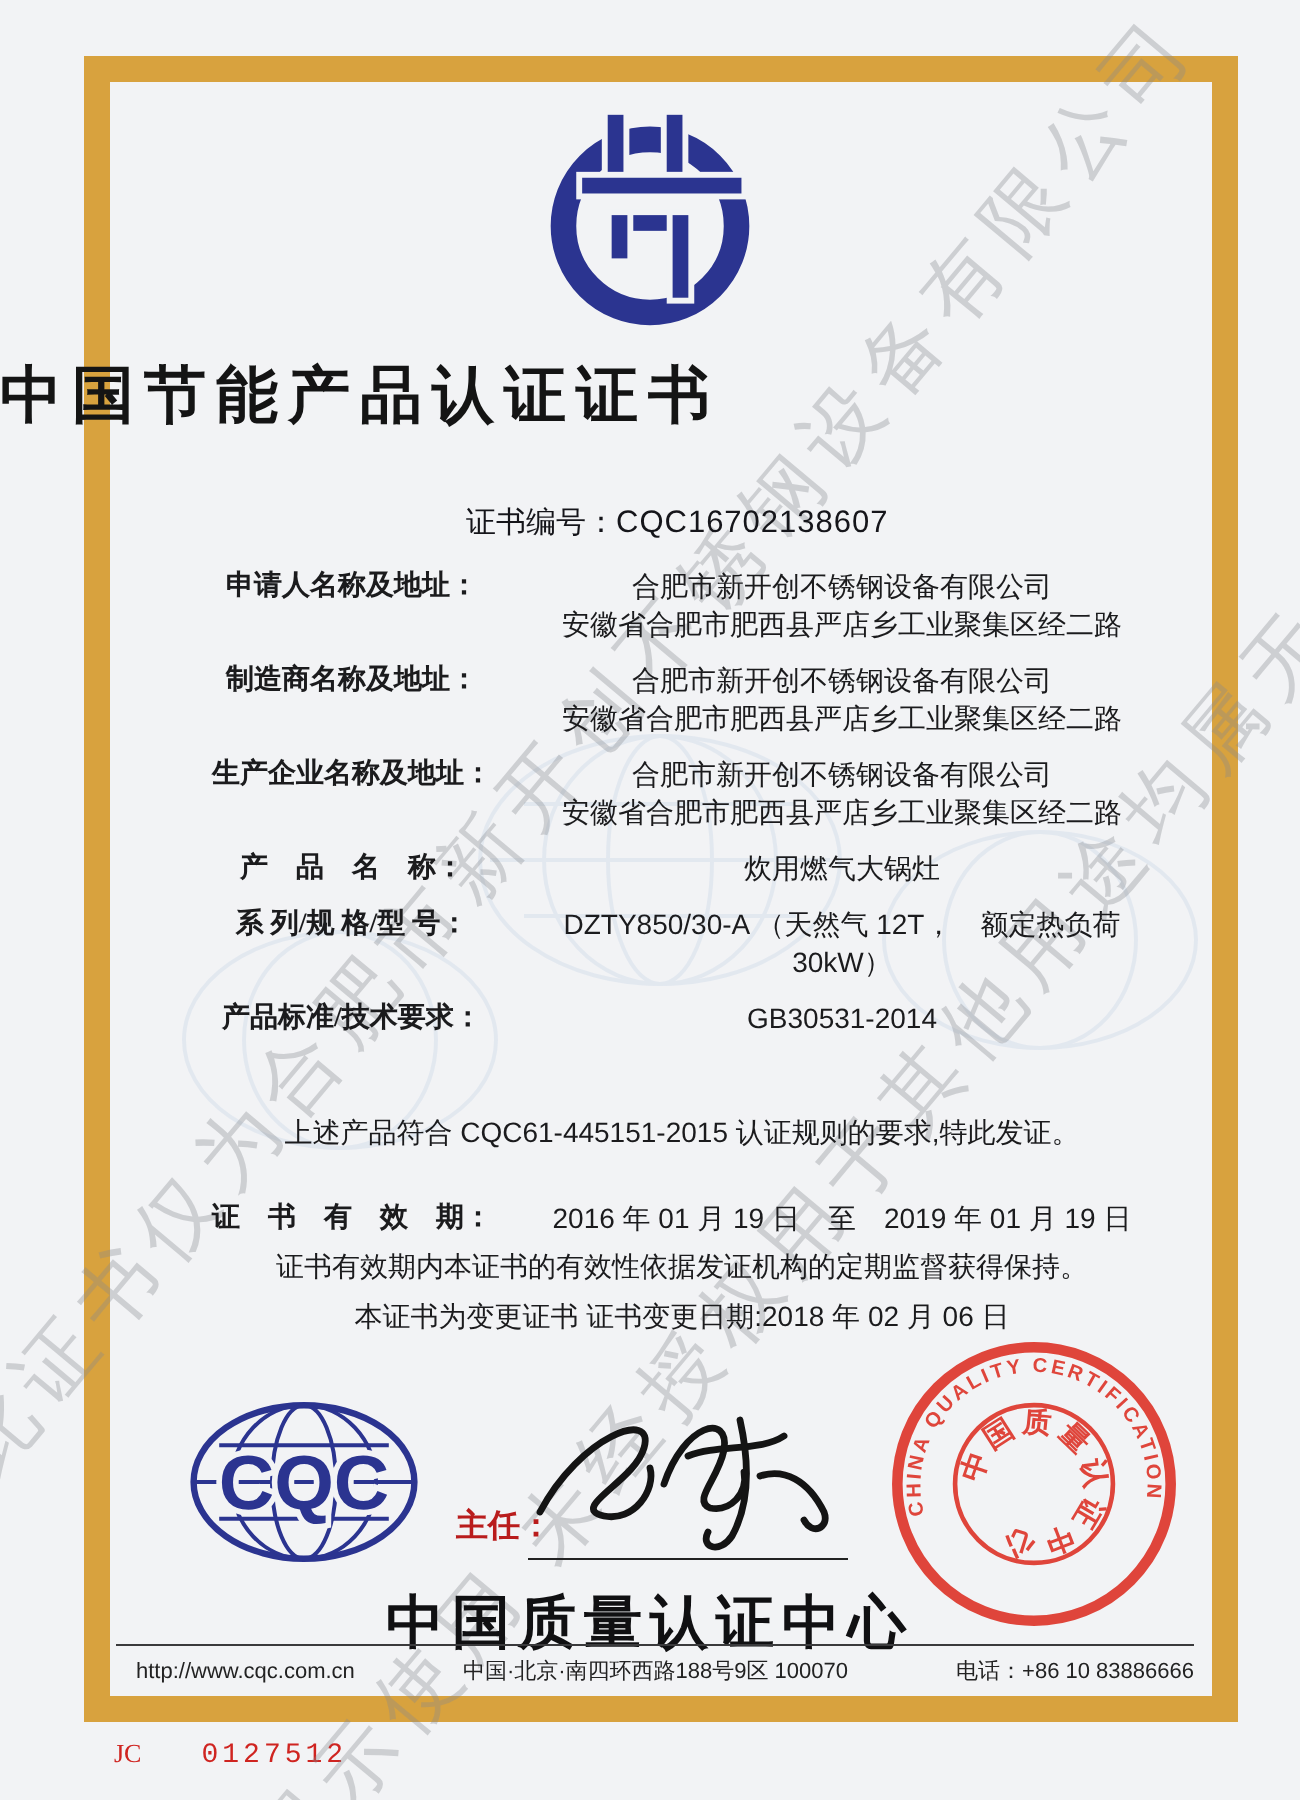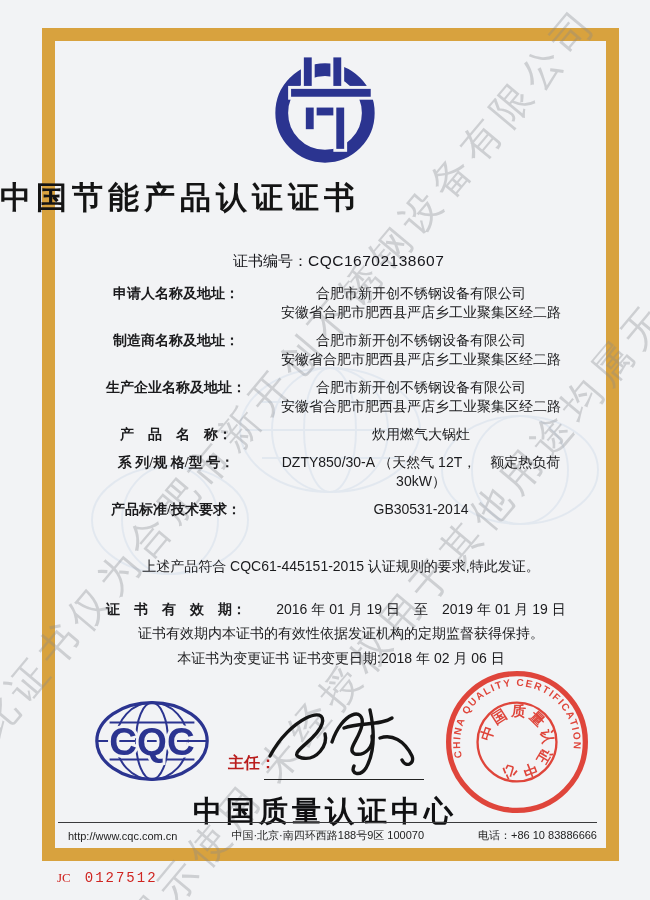--- a/index.html
+++ b/index.html
@@ -55,21 +55,21 @@
             font-family:"Liberation Sans","DejaVu Sans",sans-serif;
             font-size:29px; font-weight:700; letter-spacing:4px; color:#101012;}
 
   .rule{position:absolute; left:58px; right:53px; top:822px; border-top:1.6px solid #3a3a3c;}
   .footer{position:absolute; left:68px; right:53px; top:828px; display:flex;
           justify-content:space-between; align-items:center;
           font-family:"Liberation Sans","DejaVu Sans",sans-serif;
           font-size:11px; color:#222;}
 
   .serial{position:absolute; left:57px; top:868px; color:var(--serial-red);}
-  .serial .jc{font-size:13px; margin-right:14px; font-family:"Liberation Serif",serif;}
+  .serial .jc{font-size:13px; margin-right:30px; font-family:"Liberation Serif",serif;}
   .serial .digits{font-size:14px; letter-spacing:2px; font-family:Liberation Mono, monospace;}
 </style>
 </head>
 <body>
 
 <div class="page">
 
   <svg class="bg-globes" width="650" height="900" aria-hidden="true">
     <g fill="none" stroke="#3a6fb5" stroke-width="2">
       <ellipse cx="330" cy="430" rx="90" ry="62"></ellipse>

